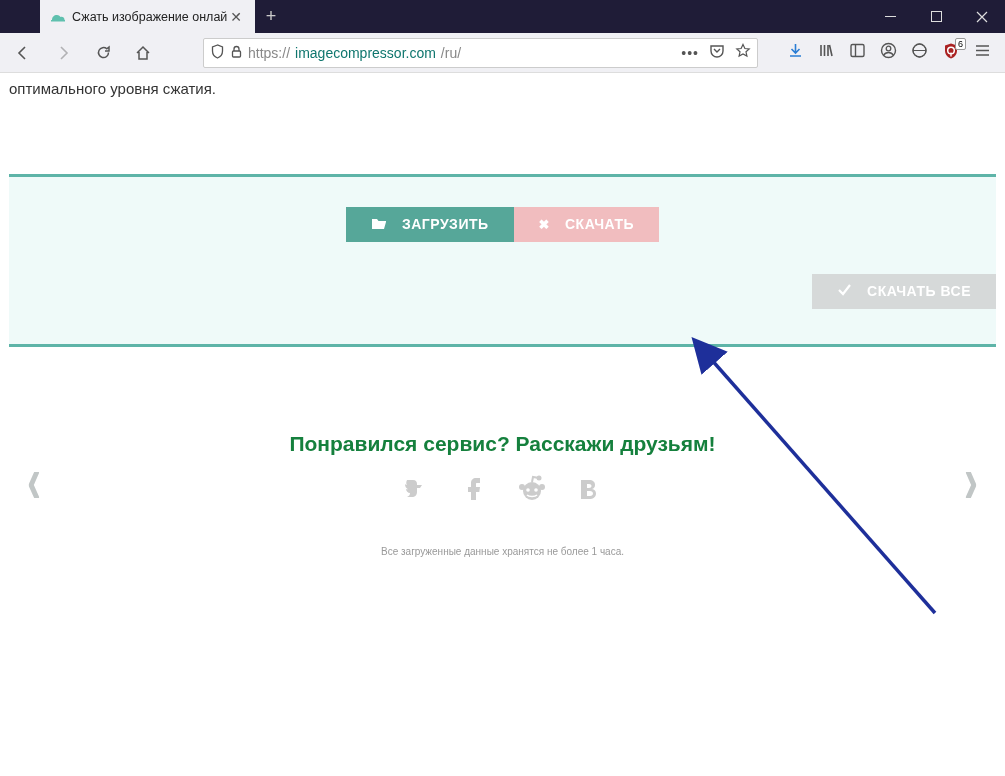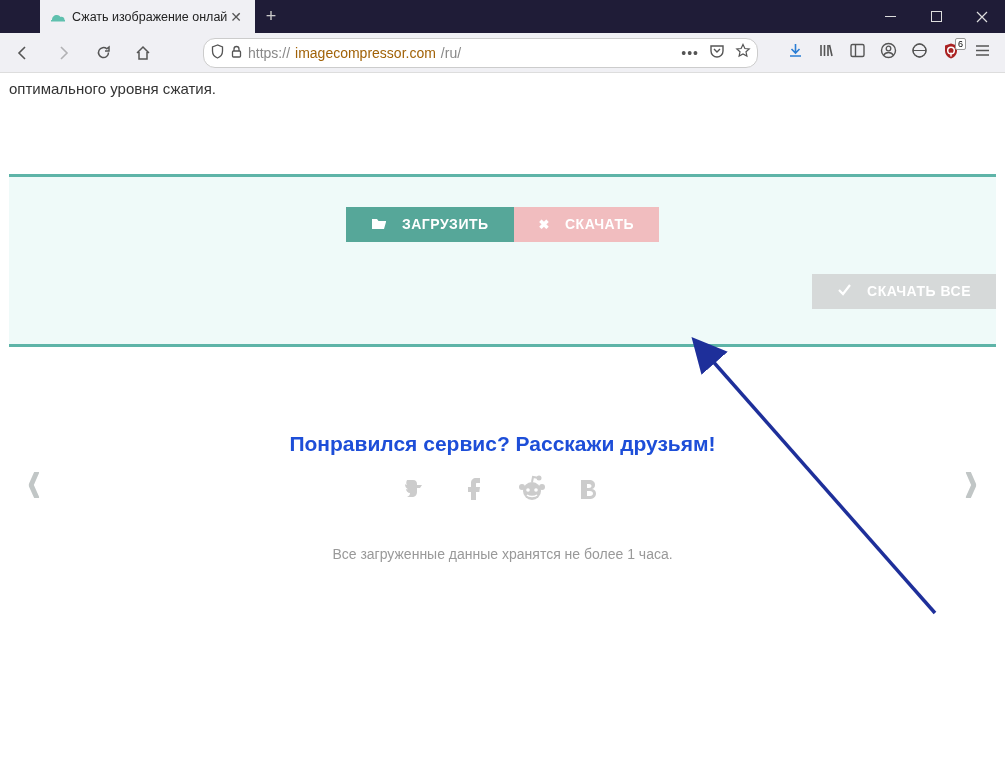--- a/index.html
+++ b/index.html
@@ -10,23 +10,23 @@
   .tab .favicon { width:16px; height:16px; margin-right:6px; display:inline-flex; align-items:center; justify-content:center; }
   .tab .label { flex:1; overflow:hidden; white-space:nowrap; }
   .tab .close { color:#555; font-size:14px; padding:0 3px; }
   .newtab { width:32px; display:flex; align-items:center; justify-content:center; color:#ccc; font-size:18px; font-weight:300; }
   .spacer { flex:1; }
   .winbtns { display:flex; }
   .winbtn { width:46px; display:flex; align-items:center; justify-content:center; color:#ddd; }
   
   .toolbar { height:40px; background:#f0f0f4; border-bottom:1px solid #ddd; display:flex; align-items:center; padding:0 8px; gap:10px; }
   .navbtn { width:30px; height:30px; display:flex; align-items:center; justify-content:center; color:#555; border-radius:4px; }
-  .urlbar { flex:1; height:30px; background:#fff; border:1px solid #ccc; border-radius:12px; display:flex; align-items:center; padding:0 6px; font-size:14px; color:#777; gap:5px; max-width:555px; }
+  .urlbar { flex:1; height:30px; background:#fff; border:1px solid #ccc; border-radius:2px; display:flex; align-items:center; padding:0 6px; font-size:14px; color:#777; gap:5px; max-width:555px; }
   .urlbar .prefix { color:#888; }
-  .urlbar .domain { color:#a16207; }
+  .urlbar .domain { color:#0f766e; }
   .urlbar .suffix { flex:1; }
   .urlbar .right { display:flex; align-items:center; gap:10px; color:#555; }
   .rightbar { display:flex; align-items:center; gap:14px; margin-left:auto; padding-right:6px; }
   .rightbar svg, .rightbar .glyph { color:#555; }
   .badge { position:relative; }
   .badge .num { position:absolute; top:-4px; right:-6px; background:#fff; border:1px solid #999; font-size:9px; padding:0 2px; line-height:10px; border-radius:2px; }
   
   .viewport { height:608px; overflow-y:scroll; position:relative; }
   .page { padding:6px 9px 20px 9px; }
   .introtext { font-size:15px; color:#333; line-height:1.3; margin-bottom:15px; }
@@ -37,24 +37,24 @@
   .bigbtn.green { background:#56a799; }
   .bigbtn.pink  { background:#f1bdbf; }
   .bigbtn.grey  { background:#d6d9d9; color:#fff; }
   .dropzone { margin:0 38px; height:147px; background:#eaeded repeating-linear-gradient(45deg,#e4e8e8 0 2px,#eaeded 2px 10px); display:flex; align-items:center; justify-content:center; font-size:18px; font-weight:bold; color:#b9b9b9; }
   .navarrow { position:absolute; top:280px; font-size:42px; font-weight:bold; color:#c1c6c6; transform:scaleY(1.6); }
   .navarrow.left { left:18px; }
   .navarrow.right { right:18px; }
   .dlrow { display:flex; justify-content:flex-end; margin-top:32px; }
   .tool-sep2 { height:3px; background:#5eb4a8; }
   .share { text-align:center; margin-top:85px; }
-  .sharetitle { font-size:21px; font-weight:bold; color:#1d4ed8; margin-bottom:18px; }
+  .sharetitle { font-size:21px; font-weight:bold; color:#15803d; margin-bottom:18px; }
   .socials { display:flex; justify-content:center; gap:30px; margin-bottom:40px; }
   .social { color:#ccc; }
-  .footnote { font-size:14px; color:#999; margin-bottom:12px; }
+  .footnote { font-size:10px; color:#999; margin-bottom:12px; }
   .copyright { font-size:11px; color:#999; }
   
   .arrow-overlay { position:absolute; pointer-events:none; top:0; left:0; }
   
   .viewport::-webkit-scrollbar { width:17px; }
   .viewport::-webkit-scrollbar-track { background:#f0f0f0; }
   .viewport::-webkit-scrollbar-thumb { background:#c7c7c7; }
 </style>
 </head>
 <body>

